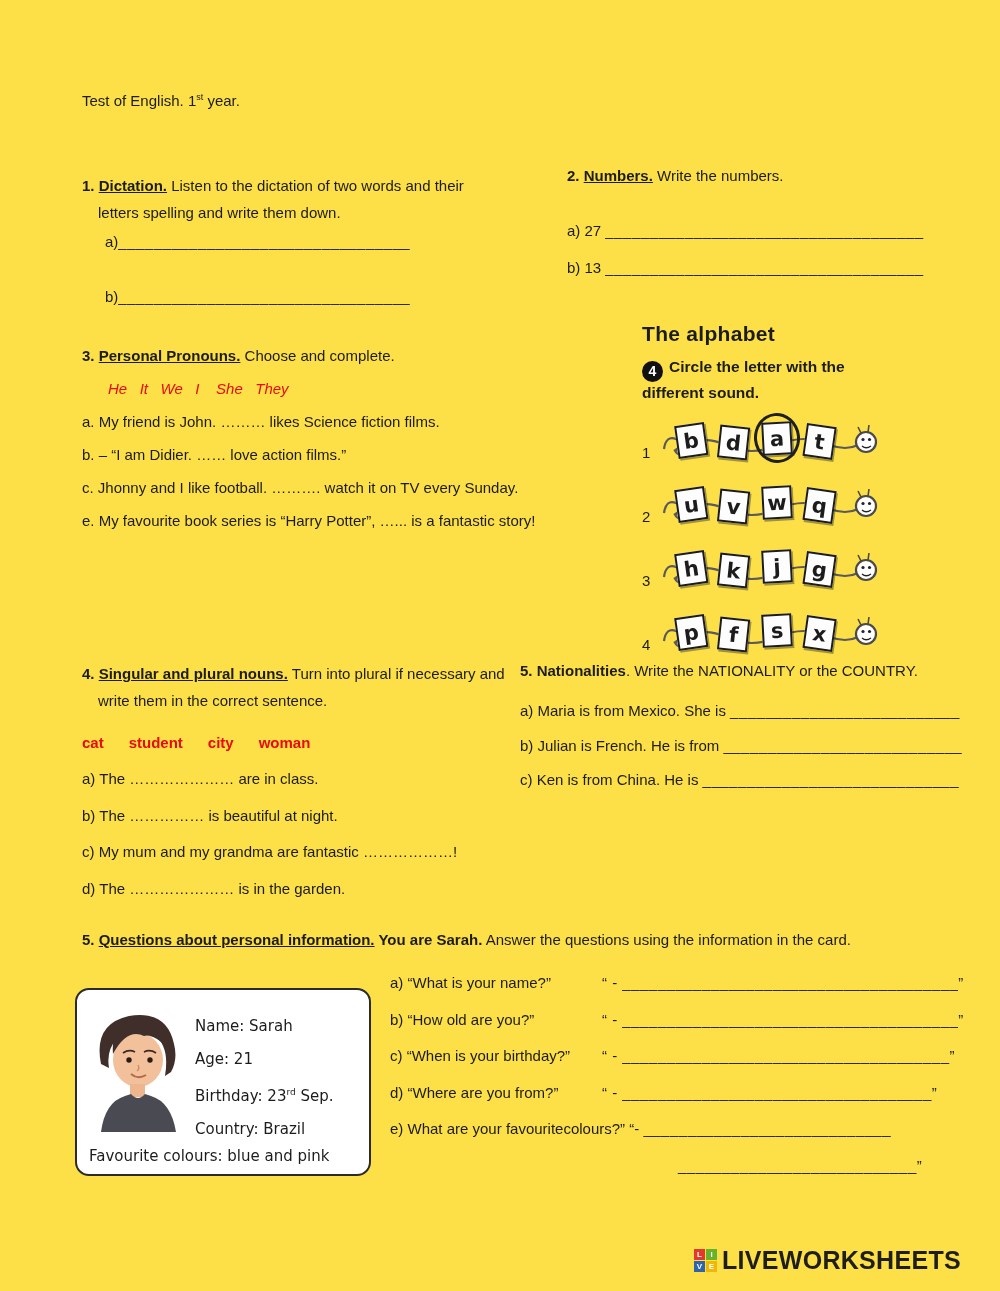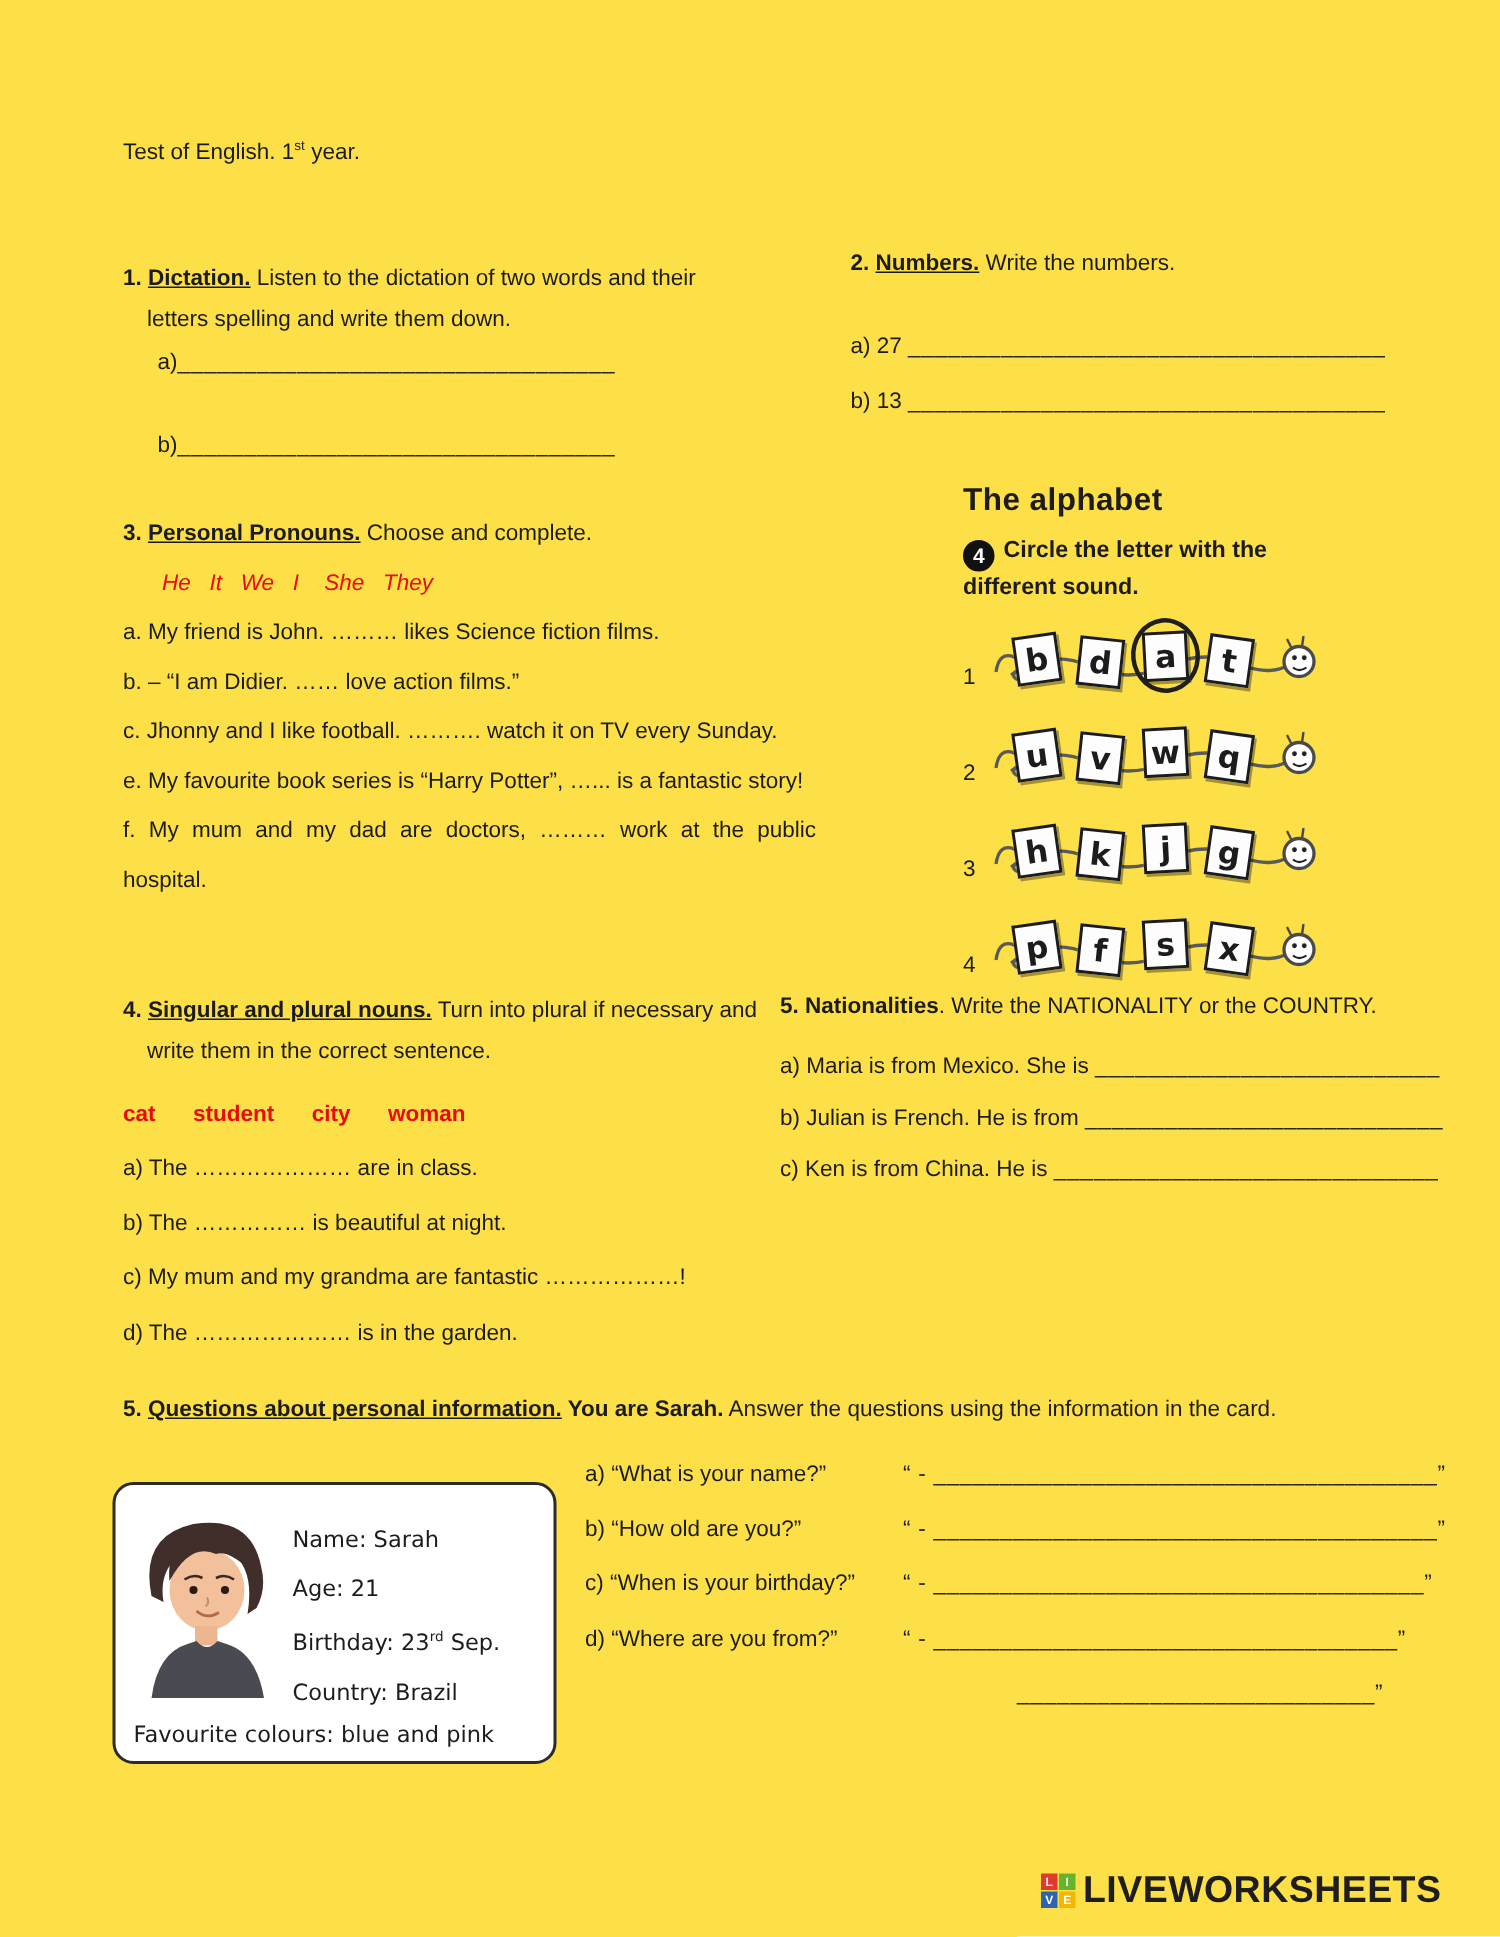--- a/index.html
+++ b/index.html
@@ -134,21 +134,20 @@
   <p id="num-a"><span>a) 27 </span><span class="blank">____________________________________</span></p>
   <p id="num-b"><span>b) 13 </span><span class="blank">____________________________________</span></p>
 
   <div id="sec3">
     <p class="heading"><b><span>3. </span><span class="u">Personal Pronouns.</span></b><span> Choose and complete.</span></p>
     <p class="options">He   It   We   I    She   They</p>
     <p class="item">a. My friend is John. ……… likes Science fiction films.</p>
     <p class="item">b. – “I am Didier. …… love action films.”</p>
     <p class="item">c. Jhonny and I like football. ………. watch it on TV every Sunday.</p>
     <p class="item item-e">e. My favourite book series is “Harry Potter”, …... is a fantastic story!</p>
-    <p class="item item-f">f. My mum and my dad are doctors, ……… work at the public hospital.</p>
   </div>
 
   <div id="alphabet">
     <p class="alpha-title">The alphabet</p>
     <p class="alpha-instr"><span class="badge">4</span><span>Circle the letter with the different sound.</span></p>
 
     <div class="alpha-row">
       <span class="row-num">1</span>
       <div class="worm-strip">
         <svg class="worm" width="228" height="52" viewBox="0 0 228 52">
@@ -277,20 +276,21 @@
       <p>Country: Brazil</p>
     </div>
     <p class="card-footer">Favourite colours: blue and pink</p>
   </div>
 
   <div id="questions">
     <p class="q-line"><span class="q">a) “What is your name?”</span><span class="blank">“ - ______________________________________”</span></p>
     <p class="q-line"><span class="q">b) “How old are you?”</span><span class="blank">“ - ______________________________________”</span></p>
     <p class="q-line"><span class="q">c) “When is your birthday?”</span><span class="blank">“ - _____________________________________”</span></p>
     <p class="q-line"><span class="q">d) “Where are you from?”</span><span class="blank">“ - ___________________________________”</span></p>
+    <p class="q-line"><span>e) What are your favouritecolours?” “- </span><span class="blank">____________________________</span></p>
     <p class="q-cont blank">___________________________”</p>
   </div>
 
   <div id="logo">
     <span class="logo-grid">
       <span class="sq" style="background: rgb(224, 58, 47);">L</span>
       <span class="sq" style="background: rgb(102, 179, 46);">I</span>
       <span class="sq" style="background: rgb(46, 99, 173);">V</span>
       <span class="sq" style="background: rgb(242, 183, 5);">E</span>
     </span>

